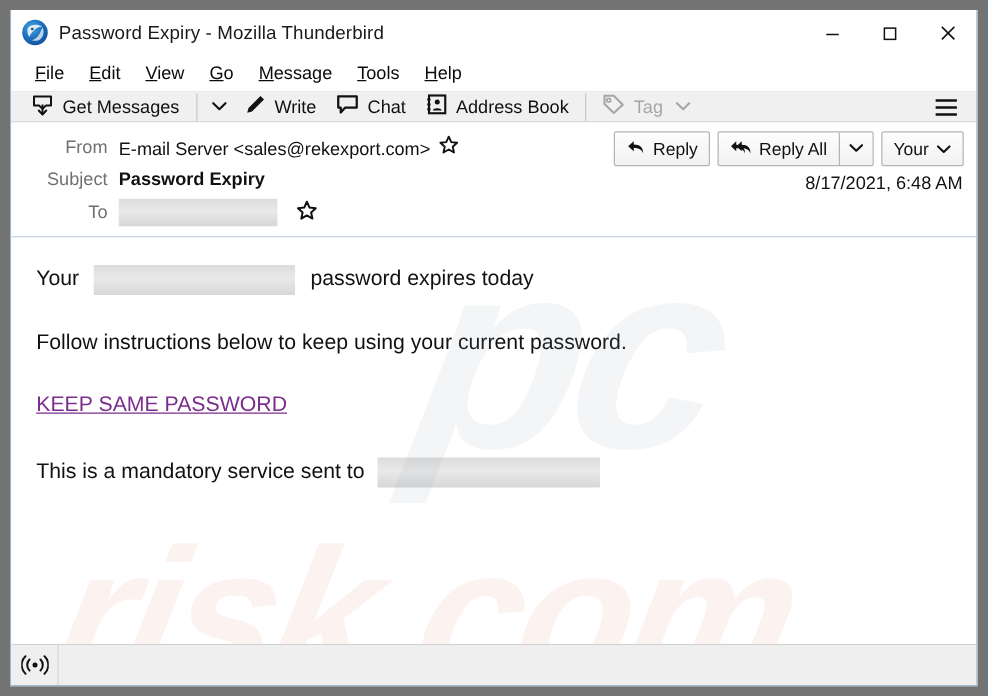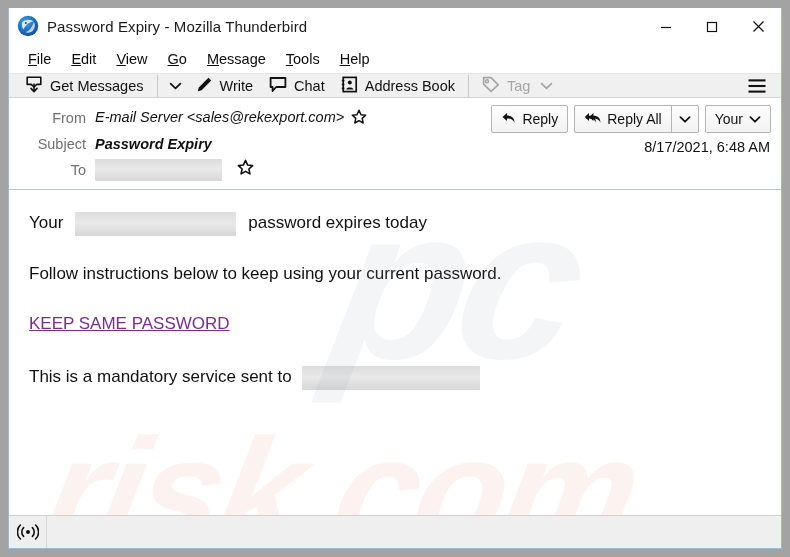--- a/index.html
+++ b/index.html
@@ -8,21 +8,21 @@
     font-family: "Liberation Sans", sans-serif;
     background: #0b5ea8;
     overflow: hidden;
   }
 
   
   #window-frame {
     position: absolute;
     left: 0; top: 0;
     width: 790px; height: 557px;
-    background: #a3a3a3;
+    background: #737373;
     padding: 8px 8px 8px 8px;
   }
   #window-inner {
     position: relative;
     width: 100%; height: 100%;
     background: #ffffff;
     border: 1px solid #9fb9d0;
     border-top: none;
     overflow: hidden;
     display: flex;
@@ -147,23 +147,22 @@
     text-align: right;
     padding-right: 9px;
     font-size: 14.5px;
     color: #707070;
     flex: 0 0 auto;
   }
   .hdr-value {
     font-size: 14.5px;
     color: #111111;
     display: flex;
-    align-items: flex-start;
+    align-items: flex-end;
     gap: 7px;
-    font-style: italic;
   }
   .hdr-value.bold { font-weight: bold; }
   .redact {
     display: inline-block;
     background: linear-gradient(180deg,#dcdcdc 0%,#e9e9e9 45%,#d7d7d7 100%);
     border-radius: 1px;
   }
   .star-icon { cursor: default; }
 
   #hdr-actions {

